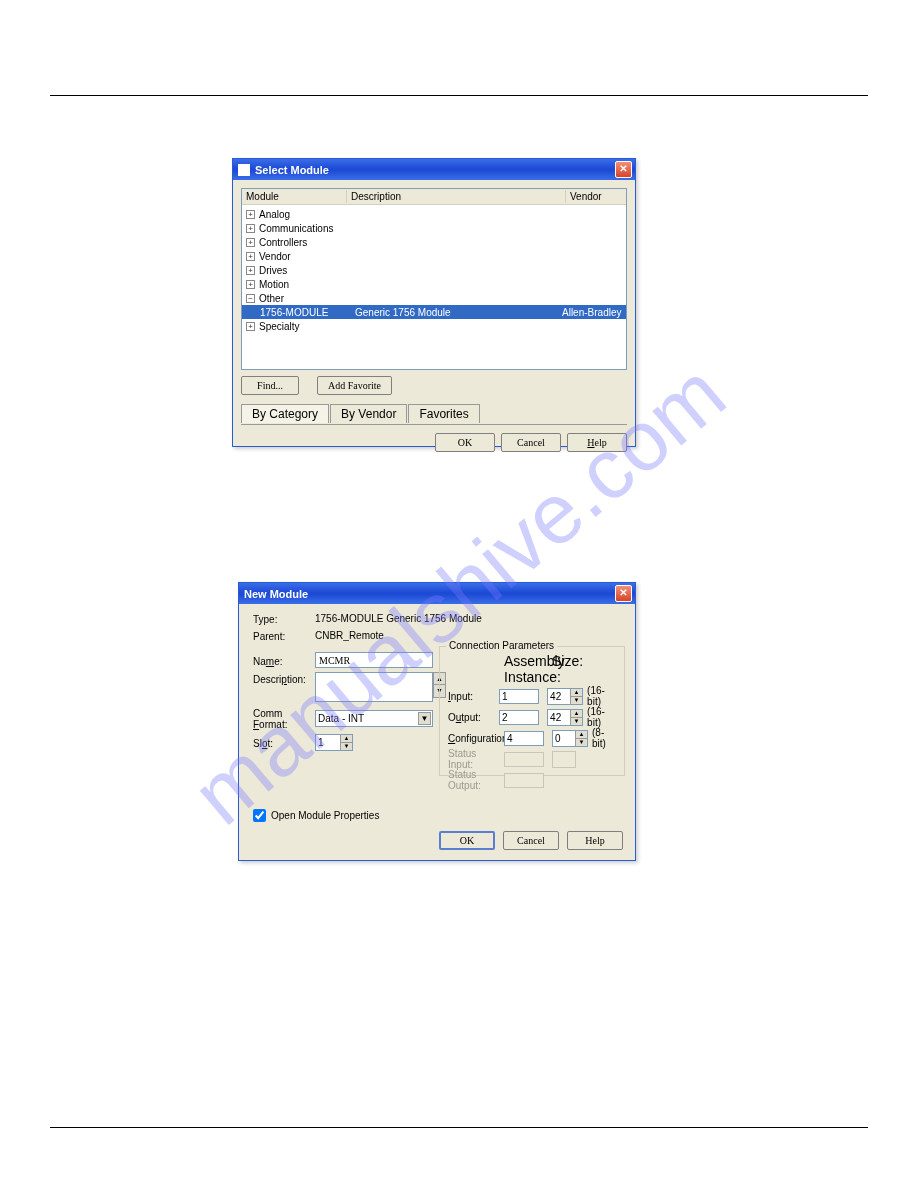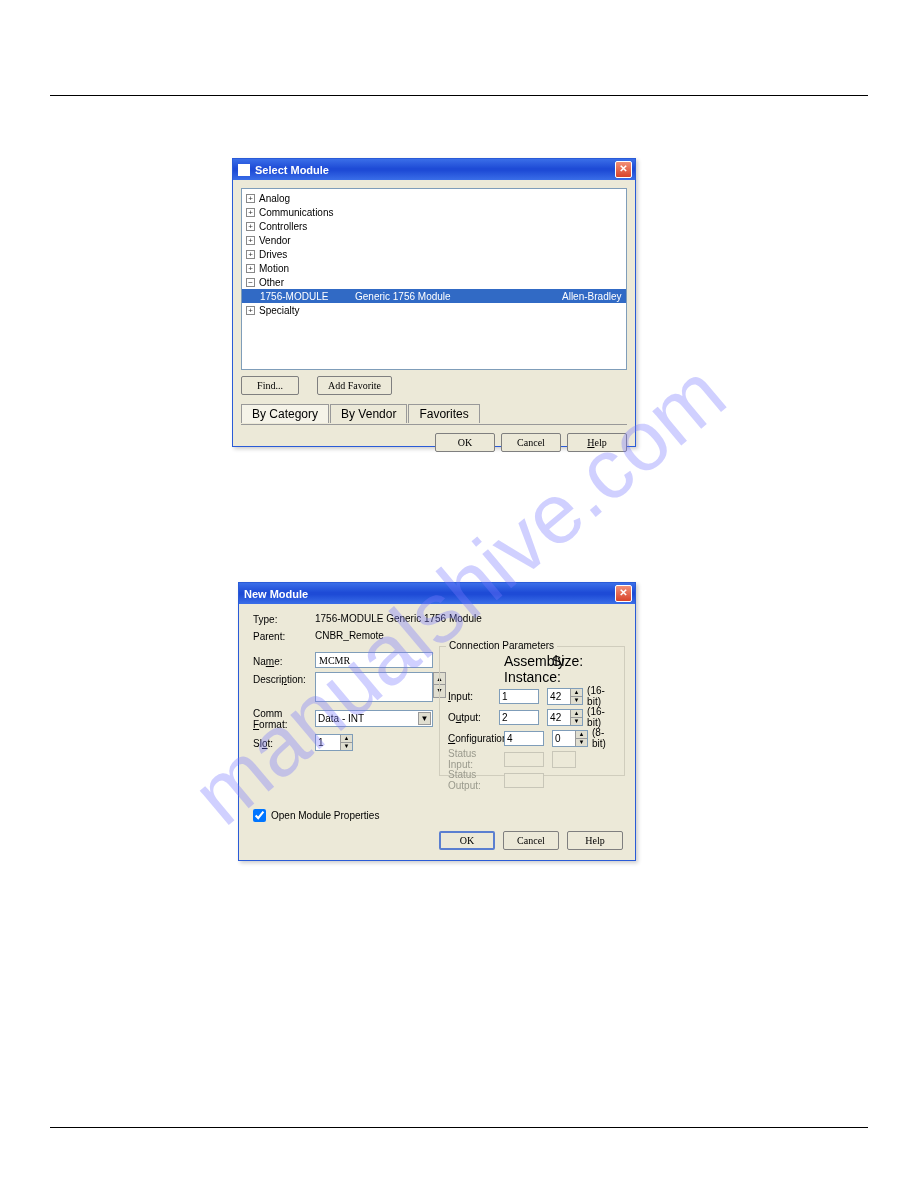--- a/index.html
+++ b/index.html
@@ -353,20 +353,25 @@
 
 <div class="dialog select-module">
   <div class="titlebar">
     <div class="title-icon"></div>
     <span>Select Module</span>
     <div class="spacer"></div>
     <div class="close-btn">✕</div>
   </div>
   <div class="sm-body">
     <div class="tree-panel">
+      <div class="tree-header">
+        <div class="col module">Module</div>
+        <div class="col desc">Description</div>
+        <div class="col vendor">Vendor</div>
+      </div>
       <div class="tree-list">
         <div class="tree-row">
             <span class="expander">+</span>
             <span>Analog</span>
           </div>
         <div class="tree-row">
             <span class="expander">+</span>
             <span>Communications</span>
           </div>
         <div class="tree-row">

